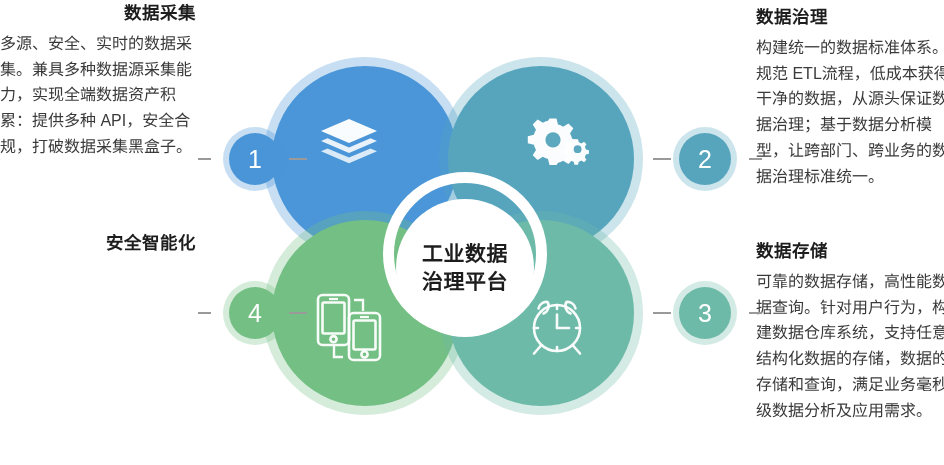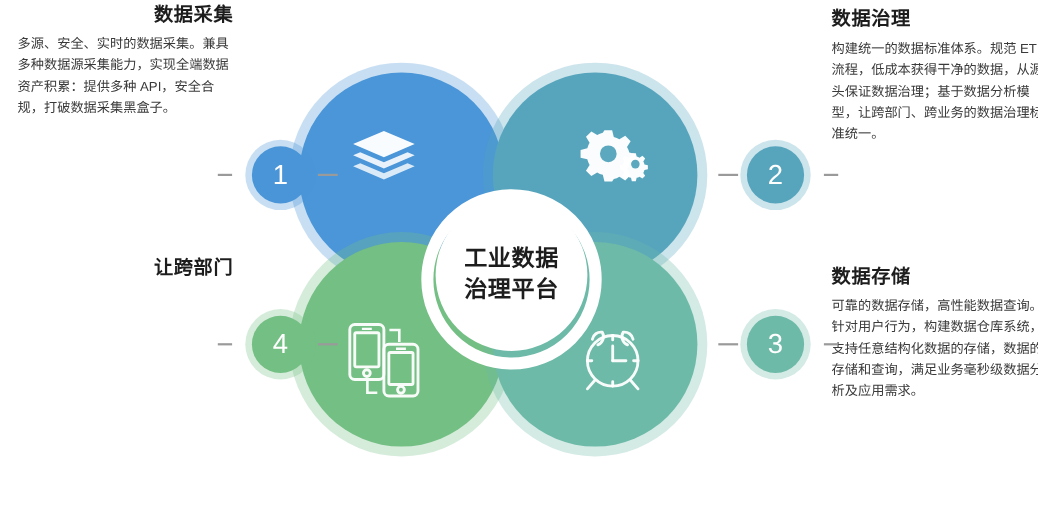--- a/index.html
+++ b/index.html
@@ -20,41 +20,41 @@
     height: 465px;
     overflow: hidden;
     background: #ffffff;
   }
 
   
   .col {
     position: absolute;
     width: 196px;
   }
-  .col-left  { left: 16px;  text-align: left; }
+  .col-left  { left: 0;  text-align: left; }
   .col-right { left: 756px; text-align: left; }
 
   .col-tl { top: 2px; }
   .col-bl { top: 232px; }
   .col-tr { top: 6px; }
   .col-br { top: 240px; }
 
   .blk-title {
     font-size: 17.5px;
     font-weight: bold;
     letter-spacing: .5px;
     color: #1d1d1d;
     line-height: 1.35;
     margin: 0 0 5px 0;
   }
   .col-left .blk-title { text-align: right; }
   .col-right .blk-title { text-align: left; }
 
   .blk-body {
-    font-size: 12px;
+    font-size: 16px;
     line-height: 1.62;
     color: #3a3a3a;
     margin: 0;
     letter-spacing: 0px;
     word-break: break-all;
   }
 
   
   .diagram {
     position: absolute;
@@ -112,21 +112,21 @@
     width: 164px;
     height: 164px;
     border-radius: 50%;
     border: 11px solid #ffffff;
     box-sizing: border-box;
     z-index: 6;
   }
   .hub-core {
     position: absolute;
     left: 186px;
-    top: 141px;
+    top: 159px;
     width: 138px;
     height: 138px;
     border-radius: 50%;
     background: #ffffff;
     z-index: 7;
     display: flex;
     align-items: center;
     justify-content: center;
   }
   .hub-label {
@@ -201,21 +201,21 @@
 <body>
 
 <div class="page">
 
   <div class="col col-left col-tl">
     <div class="blk-title">数据采集</div>
     <div class="blk-body">多源、安全、实时的数据采集。兼具多种数据源采集能力，实现全端数据资产积累：提供多种 API，安全合规，打破数据采集黑盒子。</div>
   </div>
 
   <div class="col col-left col-bl">
-    <div class="blk-title">让跨部门</div>
+    <div class="blk-title">安全智能化</div>
   </div>
 
   <div class="col col-right col-tr">
     <div class="blk-title">数据治理</div>
     <div class="blk-body">构建统一的数据标准体系。规范 ETL流程，低成本获得干净的数据，从源头保证数据治理；基于数据分析模型，让跨部门、跨业务的数据治理标准统一。</div>
   </div>
 
   <div class="col col-right col-br">
     <div class="blk-title">数据存储</div>
     <div class="blk-body">可靠的数据存储，高性能数据查询。针对用户行为，构建数据仓库系统，支持任意结构化数据的存储，数据的存储和查询，满足业务毫秒级数据分析及应用需求。</div>

